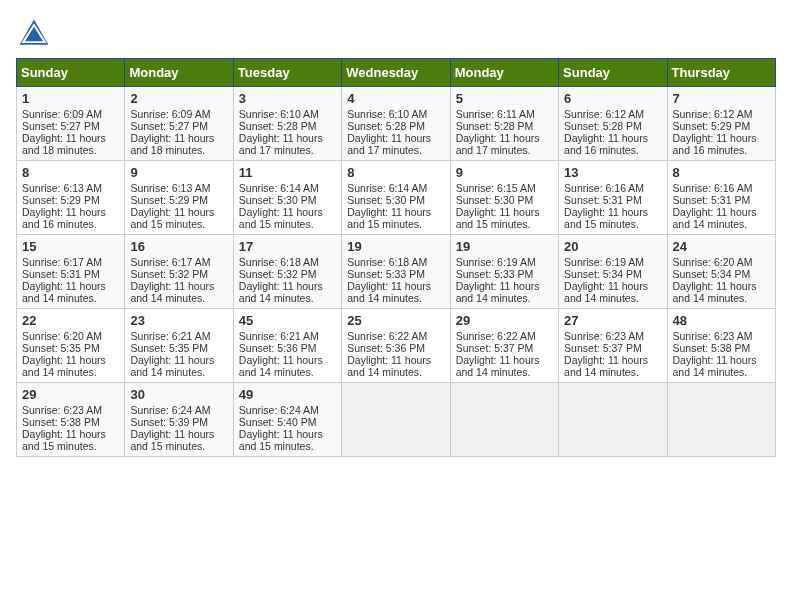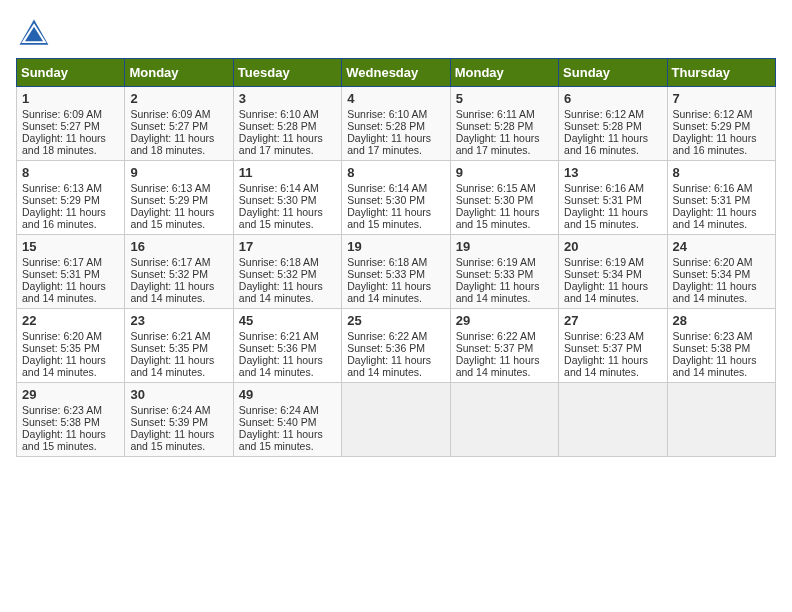--- a/index.html
+++ b/index.html
@@ -149,21 +149,21 @@
         <td><span class="day-num">20</span><span>Sunrise: 6:19 AM</span><br><span>Sunset: 5:34 PM</span><br><span>Daylight: 11 hours and 14 minutes.</span></td>
         <td><span class="day-num">24</span><span>Sunrise: 6:20 AM</span><br><span>Sunset: 5:34 PM</span><br><span>Daylight: 11 hours and 14 minutes.</span></td>
       </tr>
       <tr>
         <td><span class="day-num">22</span><span>Sunrise: 6:20 AM</span><br><span>Sunset: 5:35 PM</span><br><span>Daylight: 11 hours and 14 minutes.</span></td>
         <td><span class="day-num">23</span><span>Sunrise: 6:21 AM</span><br><span>Sunset: 5:35 PM</span><br><span>Daylight: 11 hours and 14 minutes.</span></td>
         <td><span class="day-num">45</span><span>Sunrise: 6:21 AM</span><br><span>Sunset: 5:36 PM</span><br><span>Daylight: 11 hours and 14 minutes.</span></td>
         <td><span class="day-num">25</span><span>Sunrise: 6:22 AM</span><br><span>Sunset: 5:36 PM</span><br><span>Daylight: 11 hours and 14 minutes.</span></td>
         <td><span class="day-num">29</span><span>Sunrise: 6:22 AM</span><br><span>Sunset: 5:37 PM</span><br><span>Daylight: 11 hours and 14 minutes.</span></td>
         <td><span class="day-num">27</span><span>Sunrise: 6:23 AM</span><br><span>Sunset: 5:37 PM</span><br><span>Daylight: 11 hours and 14 minutes.</span></td>
-        <td><span class="day-num">28</span><span>Sunrise: 6:23 AM</span><br><span>Sunset: 5:38 PM</span><br><span>Daylight: 11 hours and 14 minutes.</span></td>
+        <td><span class="day-num">48</span><span>Sunrise: 6:23 AM</span><br><span>Sunset: 5:38 PM</span><br><span>Daylight: 11 hours and 14 minutes.</span></td>
       </tr>
       <tr>
         <td><span class="day-num">29</span><span>Sunrise: 6:23 AM</span><br><span>Sunset: 5:38 PM</span><br><span>Daylight: 11 hours and 15 minutes.</span></td>
         <td><span class="day-num">30</span><span>Sunrise: 6:24 AM</span><br><span>Sunset: 5:39 PM</span><br><span>Daylight: 11 hours and 15 minutes.</span></td>
         <td><span class="day-num">49</span><span>Sunrise: 6:24 AM</span><br><span>Sunset: 5:40 PM</span><br><span>Daylight: 11 hours and 15 minutes.</span></td>
         <td class="cell-empty"></td>
         <td class="cell-empty"></td>
         <td class="cell-empty"></td>
         <td class="cell-empty"></td>
       </tr>

